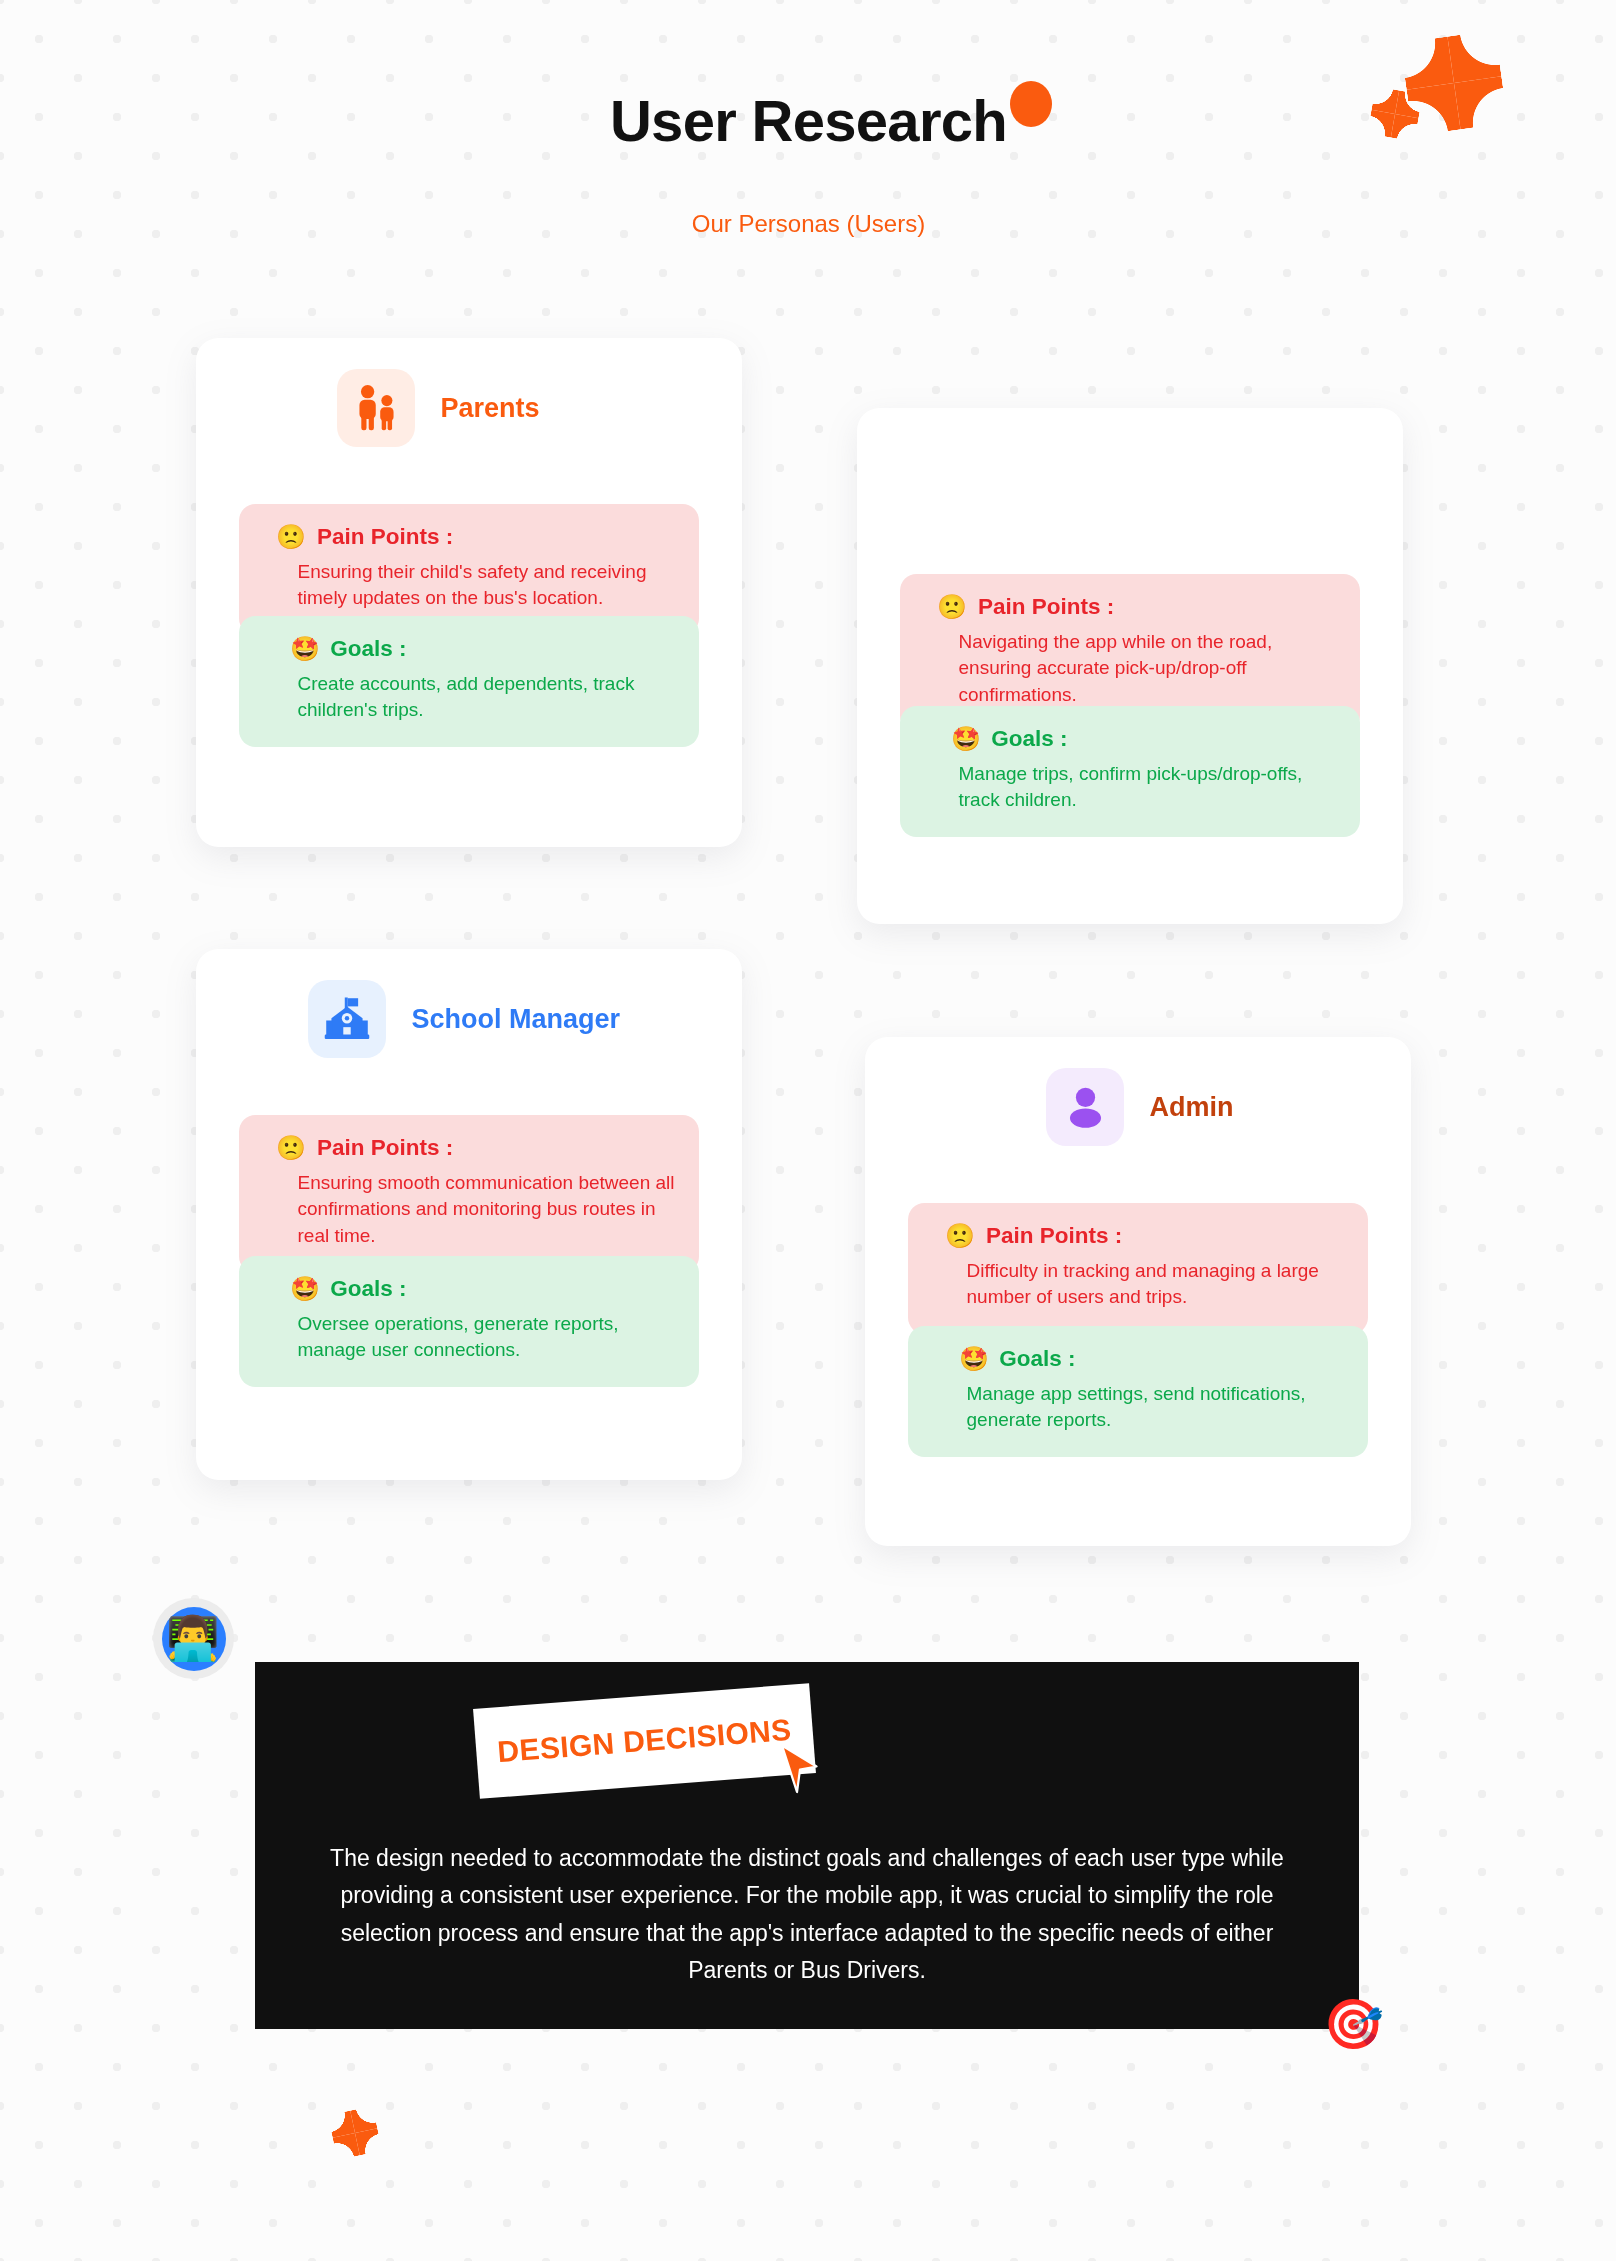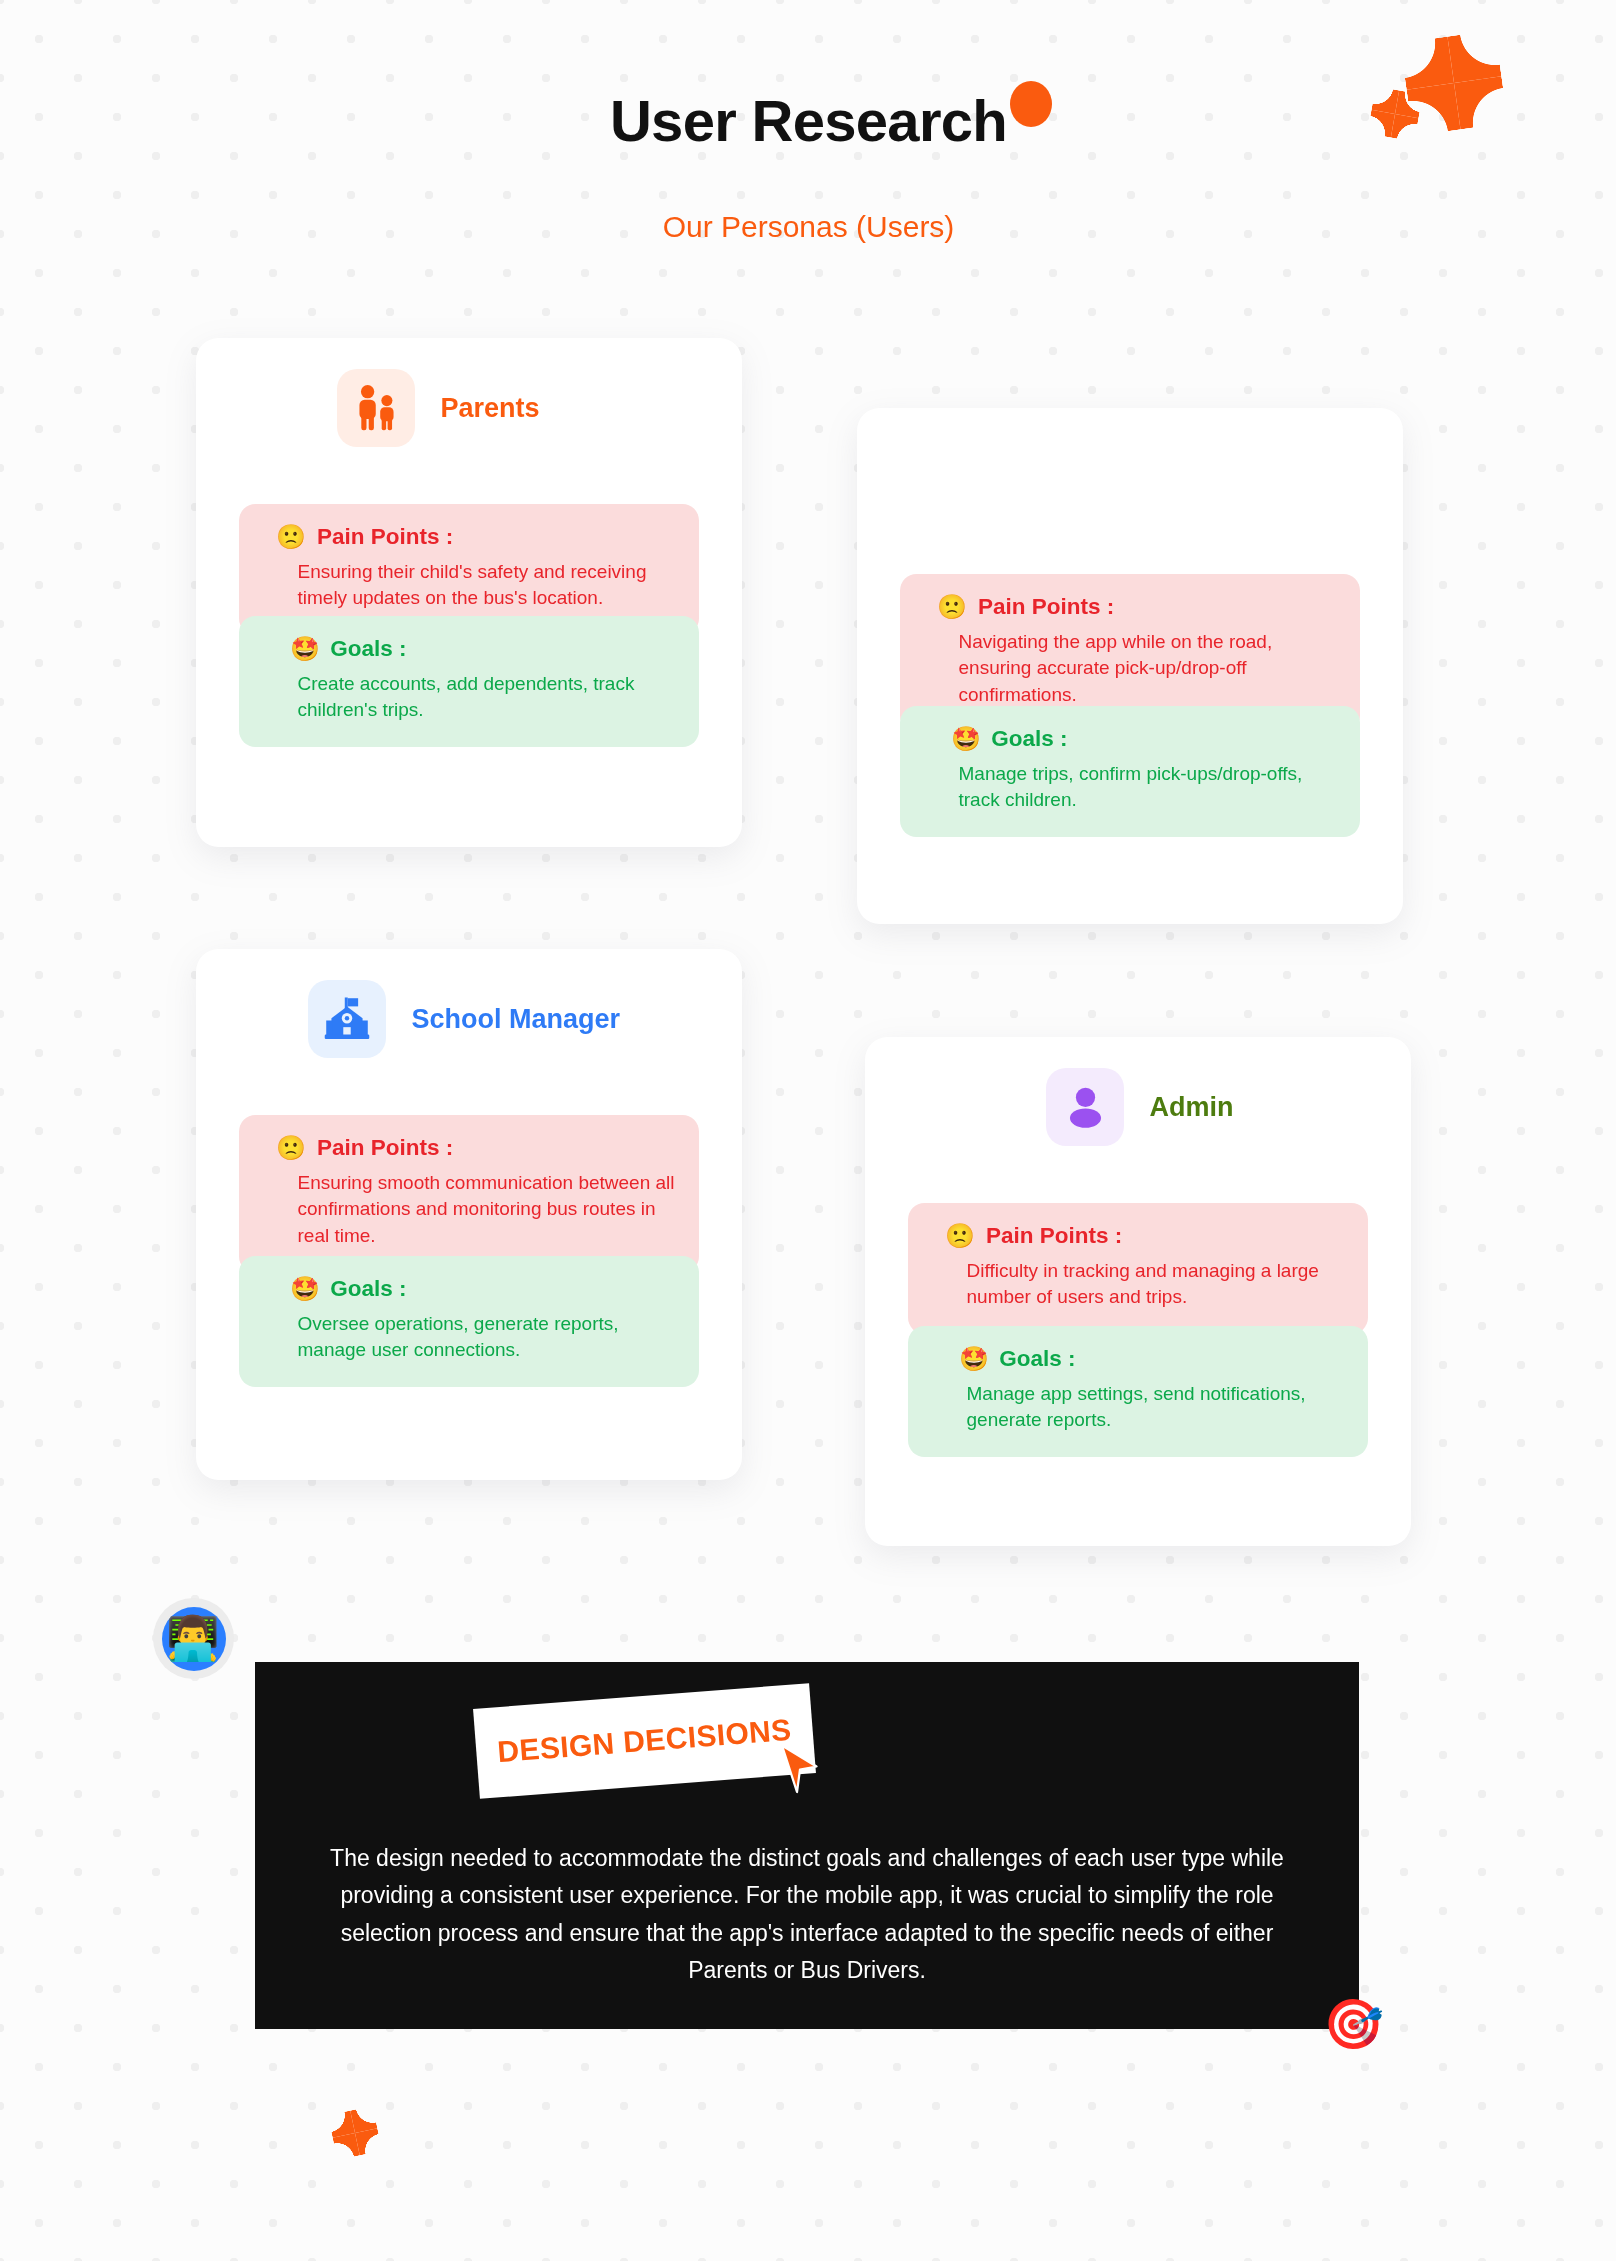--- a/index.html
+++ b/index.html
@@ -85,21 +85,21 @@
     left: 1010px; top: 81px;
     width: 42px; height: 46px;
     background: #FA5B0F;
     border-radius: 50%;
   }
   #page-subtitle {
     position: absolute;
     left: 0; top: 210px;
     width: 1617px;
     text-align: center;
-    font-size: 30px;
+    font-size: 24px;
     font-weight: 400;
     color: #FA5B0F;
   }
 
   
   .persona-card {
     position: absolute;
     background: #FFFFFF;
     border-radius: 22.5px;
     box-shadow: 0 10.5px 33px rgba(120,120,140,0.13);
@@ -135,21 +135,21 @@
   }
 
   .tile-parents { background: #FFEDE5; }
   .tile-bus     { background: #E6FBF1; }
   .tile-school  { background: #E7F1FE; }
   .tile-admin   { background: #F4EBFD; }
 
   .name-parents { color: #FA5B0F; }
   .name-bus     { color: #0FCE78; }
   .name-school  { color: #2E7BF6; }
-  .name-admin   { color: #4d7c0f; }
+  .name-admin   { color: #c2410c; }
 
   
   .block {
     position: absolute;
     border-radius: 16.5px;
     padding: 19.5px 22.5px 22.5px 22.5px;
   }
   .block-pain  { background: #FBDCDC; }
   .block-goals { background: #DCF3E3; }
 

